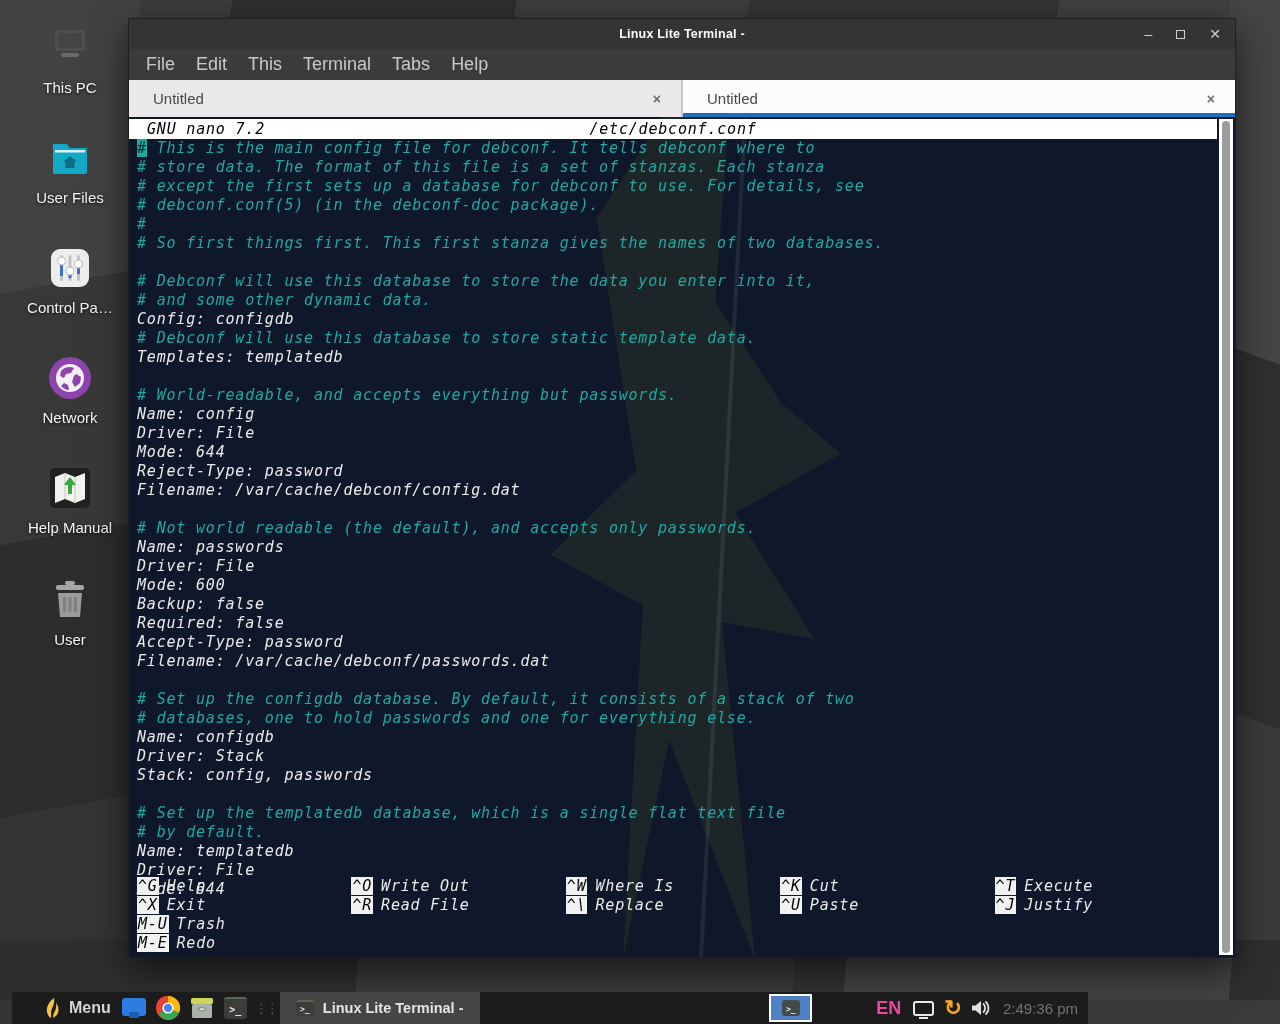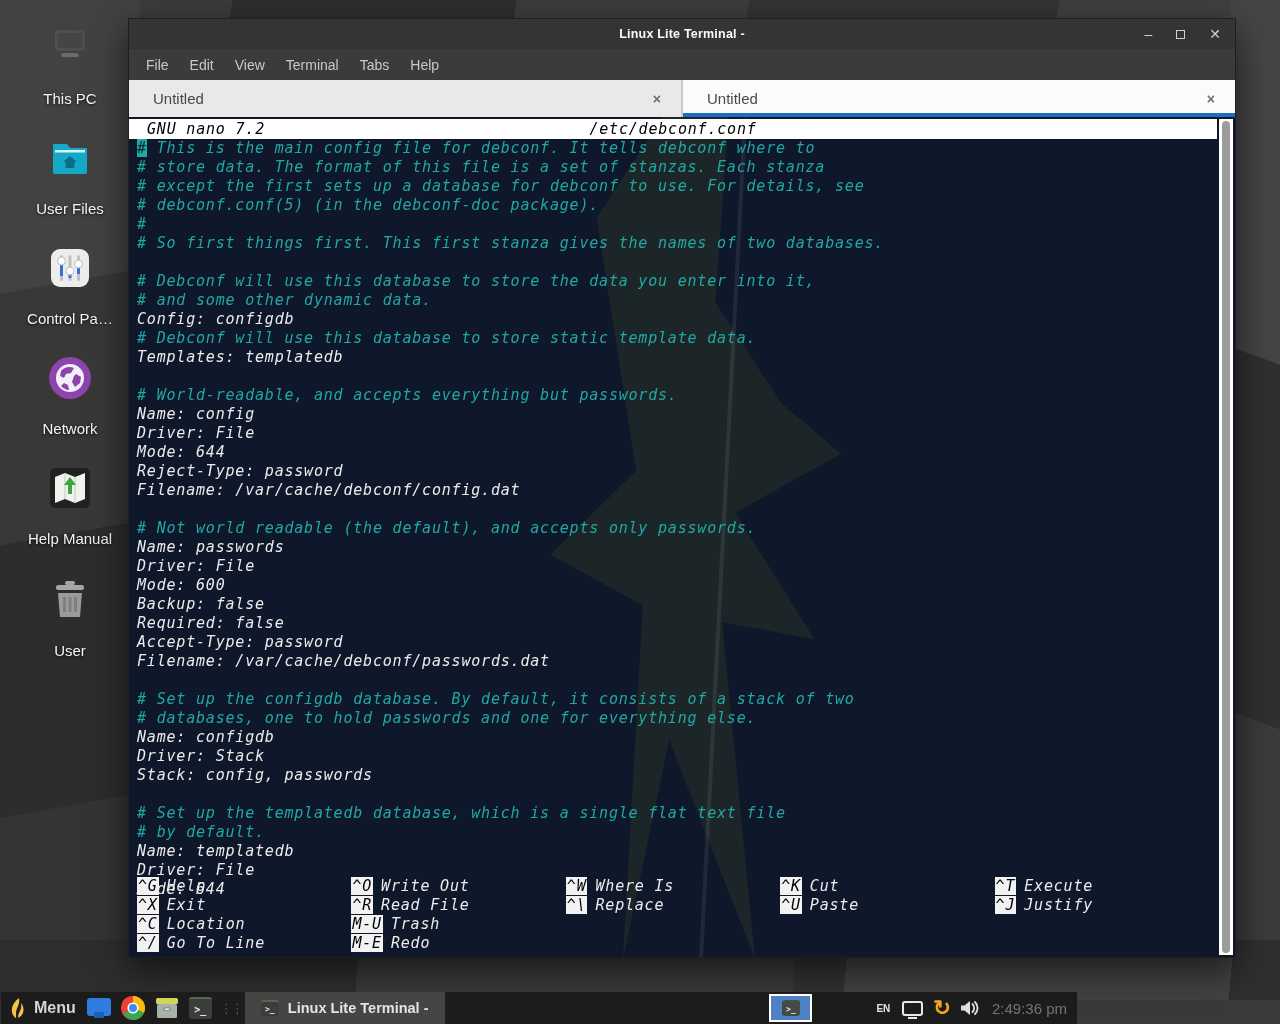--- a/index.html
+++ b/index.html
@@ -13,40 +13,40 @@
   .wp-left   { left:0; top:0; width:140px; height:1024px;
                background:linear-gradient(170deg,#424242 0 28%,#383838 28% 52%,#2d2d2d 52% 78%,#343434 78%); }
   .wp-right  { left:1230px; top:0; width:50px; height:1024px;
                background:linear-gradient(200deg,#454545 0 35%,#303030 35% 70%,#3b3b3b 70%); }
   .wp-bottom { left:0; top:940px; width:1280px; height:60px;
                background:linear-gradient(95deg,#2e2e2e 0 28%,#3a3a3a 28% 62%,#323232 62% 66%,#424242 66% 96%,#2f2f2f 96%); }
 
   
   .dicon { position:absolute; left:12px; width:116px; text-align:center; cursor:default; }
   .dicon svg { display:block; margin:0 auto; }
-  .dicon .dlabel { margin-top:18px; font-size:15px; color:#f4f4f4;
+  .dicon .dlabel { margin-top:7px; font-size:15px; color:#f4f4f4;
                    text-shadow:0 1px 3px rgba(0,0,0,.85); }
   #di-thispc  { top:24px; }  #di-user    { top:134px; } #di-cpanel { top:244px; }
   #di-network { top:354px; } #di-help    { top:464px; } #di-trash  { top:576px; }
 
   
   .window { position:absolute; left:128px; top:18px; width:1108px; height:940px;
             background:#333; border:1px solid #1f1f1f;
             box-shadow:0 12px 34px rgba(0,0,0,.6); }
   .titlebar { height:30px; background:#343434; position:relative;
               display:flex; align-items:center; justify-content:center; }
   .title { color:#fafafa; font-size:12.5px; font-weight:bold; letter-spacing:.2px; }
   .winctl { position:absolute; right:14px; top:0; height:30px; display:flex;
             align-items:center; gap:24px; }
   .ctl { color:#cfcfcf; font-size:14px; line-height:1; cursor:default; }
   .ctl-max { width:9px; height:9px; border:1.5px solid #cfcfcf; }
 
   .menubar { height:31px; background:#3b3b3b; display:flex; align-items:center;
              padding-left:17px; gap:21px; }
-  .menu-item { color:#c9c9c9; font-size:14px; }
+  .menu-item { color:#c9c9c9; font-size:18px; }
 
   .tabbar { height:37px; background:#c9c9c9; display:flex; gap:2px; }
   .tab { flex:1; display:flex; align-items:center; padding:0 20px 0 24px; position:relative; }
   .tab-inactive { background:#e9e9e9; }
   .tab-active   { background:#fbfbfb; box-shadow:inset 0 -4px 0 #1c6fc0; }
   .tab-label { font-size:15px; color:#484848; }
   .tab-close { margin-left:auto; color:#6d6d6d; font-size:14px; font-weight:bold; }
 
   .termarea { position:absolute; left:0; top:98px; right:0; bottom:0;
               background:#0f172a; overflow:hidden;
@@ -75,41 +75,41 @@
   .sc-row { height:19px; line-height:19px; white-space:nowrap; }
   .sc-key { background:#f2f2f2; color:#000; padding:0 1px; }
   .sc-label { color:#ececec; margin-left:8px; }
 
   .term-scrollbar { position:absolute; top:2px; bottom:2px; right:2px; width:14px;
                     background:#fff; }
   .term-thumb { position:absolute; top:2px; bottom:2px; left:3px; width:8px;
                 background:#9c9c9c; border-radius:4px; }
 
   
-  .taskbar { position:absolute; left:1px; bottom:0; width:1076px; height:32px;
-             background:#1c1c1c; display:flex; align-items:center; }
+  .taskbar { position:absolute; left:12px; bottom:0; width:1076px; height:32px;
+             background:#1c1c1c; display:flex; align-items:center;padding-left:24px; }
   .tb-menu { display:flex; align-items:center; padding:0 6px 0 8px; height:100%; gap:7px; }
   .tb-menu-label { color:#d6d6d6; font-size:16px; font-weight:bold; }
   .tb-icon { margin:0 5px; display:flex; align-items:center; justify-content:center; }
   .termico { background:#3a3d3a; border-radius:3px; border-top:2px solid #57684d;
              color:#e8e8e8; font-family:"DejaVu Sans Mono",monospace; font-weight:bold;
              display:flex; align-items:center; justify-content:center; }
   .termico-lg { width:23px; height:22px; font-size:10px; }
   .termico-sm { width:18px; height:16px; font-size:8px; }
   .tb-sep { color:#5d5d5d; font-size:13px; letter-spacing:-2px; margin:0 3px; }
   .win-btn { height:100%; background:#454545; display:flex; align-items:center;
              gap:9px; padding:0 16px; max-width:210px; }
   .win-btn-label { color:#e4e4e4; font-size:14.5px; font-weight:bold; white-space:nowrap; }
   .tb-spacer { flex:1; }
   .tray-term { width:47px; height:32px; background:#4d82c4; border:2px solid #1c1c1c;
                display:flex; align-items:center; justify-content:center;
                box-shadow:inset 0 0 0 2px #ffffff; }
   .tray-term .termico { border-top-color:#4a4f4a; background:#454a45; }
   .tray-gap { width:56px; }
-  .tb-lang { color:#e5e5e5; font-size:10px; font-weight:bold; margin:0 6px; }
+  .tb-lang { color:#ec4899; font-size:18px; font-weight:bold; margin:0 6px; }
   .tb-display { width:21px; height:15px; border:2px solid #e8e8e8; border-radius:3px;
                 margin:0 6px; position:relative; }
   .tb-display:after { content:""; position:absolute; left:4px; right:4px; bottom:-5px;
                       height:2px; background:#e8e8e8; }
   .tb-update { color:#f5a623; font-size:21px; font-weight:bold; margin:0 4px;
                line-height:1; transform:translateY(-1px); }
   .tb-clock { color:#737373; font-size:15px; margin:0 10px 0 8px; white-space:nowrap; }
 </style>
 </head>
 <body>
@@ -192,21 +192,21 @@
     <div class="winctl">
       <span class="ctl">–</span>
       <span class="ctl ctl-max"></span>
       <span class="ctl">✕</span>
     </div>
   </div>
 
   <div class="menubar">
     <span class="menu-item">File</span>
     <span class="menu-item">Edit</span>
-    <span class="menu-item">View</span>
+    <span class="menu-item">This</span>
     <span class="menu-item">Terminal</span>
     <span class="menu-item">Tabs</span>
     <span class="menu-item">Help</span>
   </div>
 
   <div class="tabbar">
     <div class="tab tab-inactive">
       <span class="tab-label">Untitled</span>
       <span class="tab-close">×</span>
     </div>
@@ -240,24 +240,20 @@
           <div class="sc-row"><span class="sc-key">^W</span><span class="sc-label">Where Is</span></div>
           <div class="sc-row"><span class="sc-key">^\</span><span class="sc-label">Replace</span></div>
         </div>
         <div>
           <div class="sc-row"><span class="sc-key">^K</span><span class="sc-label">Cut</span></div>
           <div class="sc-row"><span class="sc-key">^U</span><span class="sc-label">Paste</span></div>
         </div>
         <div>
           <div class="sc-row"><span class="sc-key">^T</span><span class="sc-label">Execute</span></div>
           <div class="sc-row"><span class="sc-key">^J</span><span class="sc-label">Justify</span></div>
-        </div>
-        <div>
-          <div class="sc-row"><span class="sc-key">^C</span><span class="sc-label">Location</span></div>
-          <div class="sc-row"><span class="sc-key">^/</span><span class="sc-label">Go To Line</span></div>
         </div>
         <div>
           <div class="sc-row"><span class="sc-key">M-U</span><span class="sc-label">Trash</span></div>
           <div class="sc-row"><span class="sc-key">M-E</span><span class="sc-label">Redo</span></div>
         </div>
       </div>
 
     <div class="term-scrollbar">
       <div class="term-thumb"></div>
     </div>

